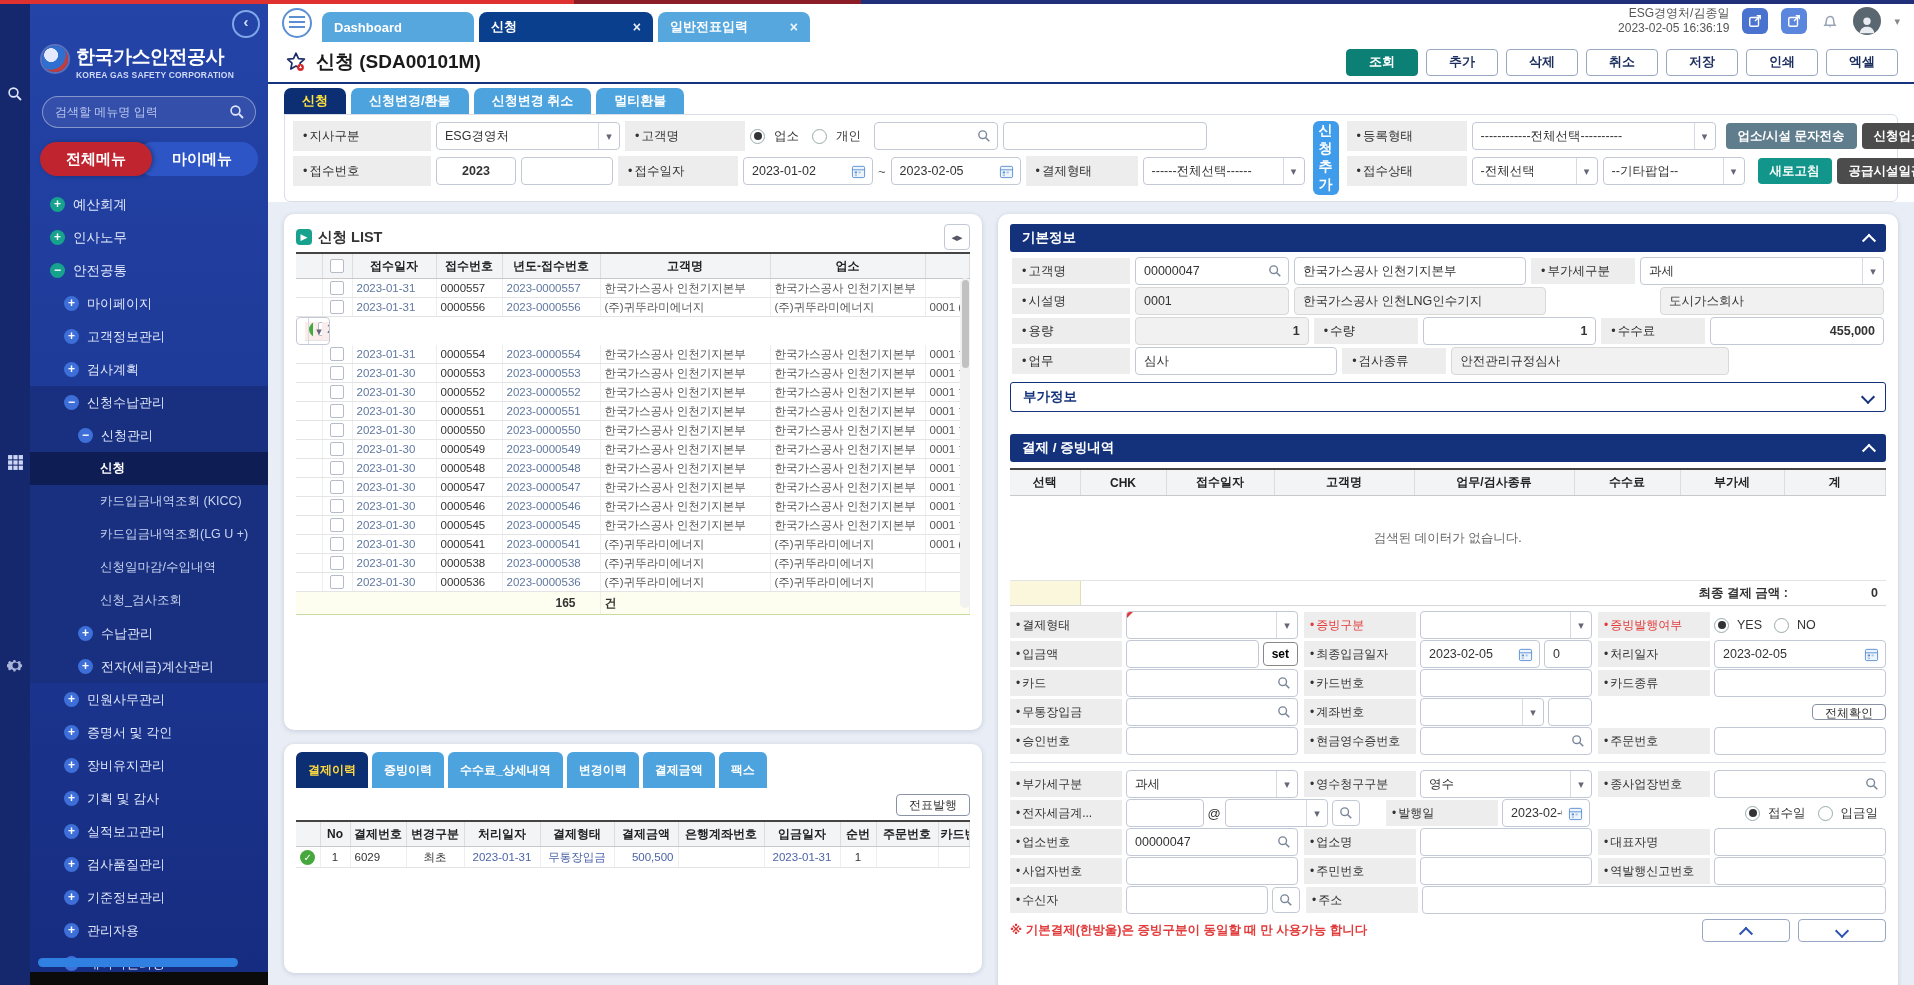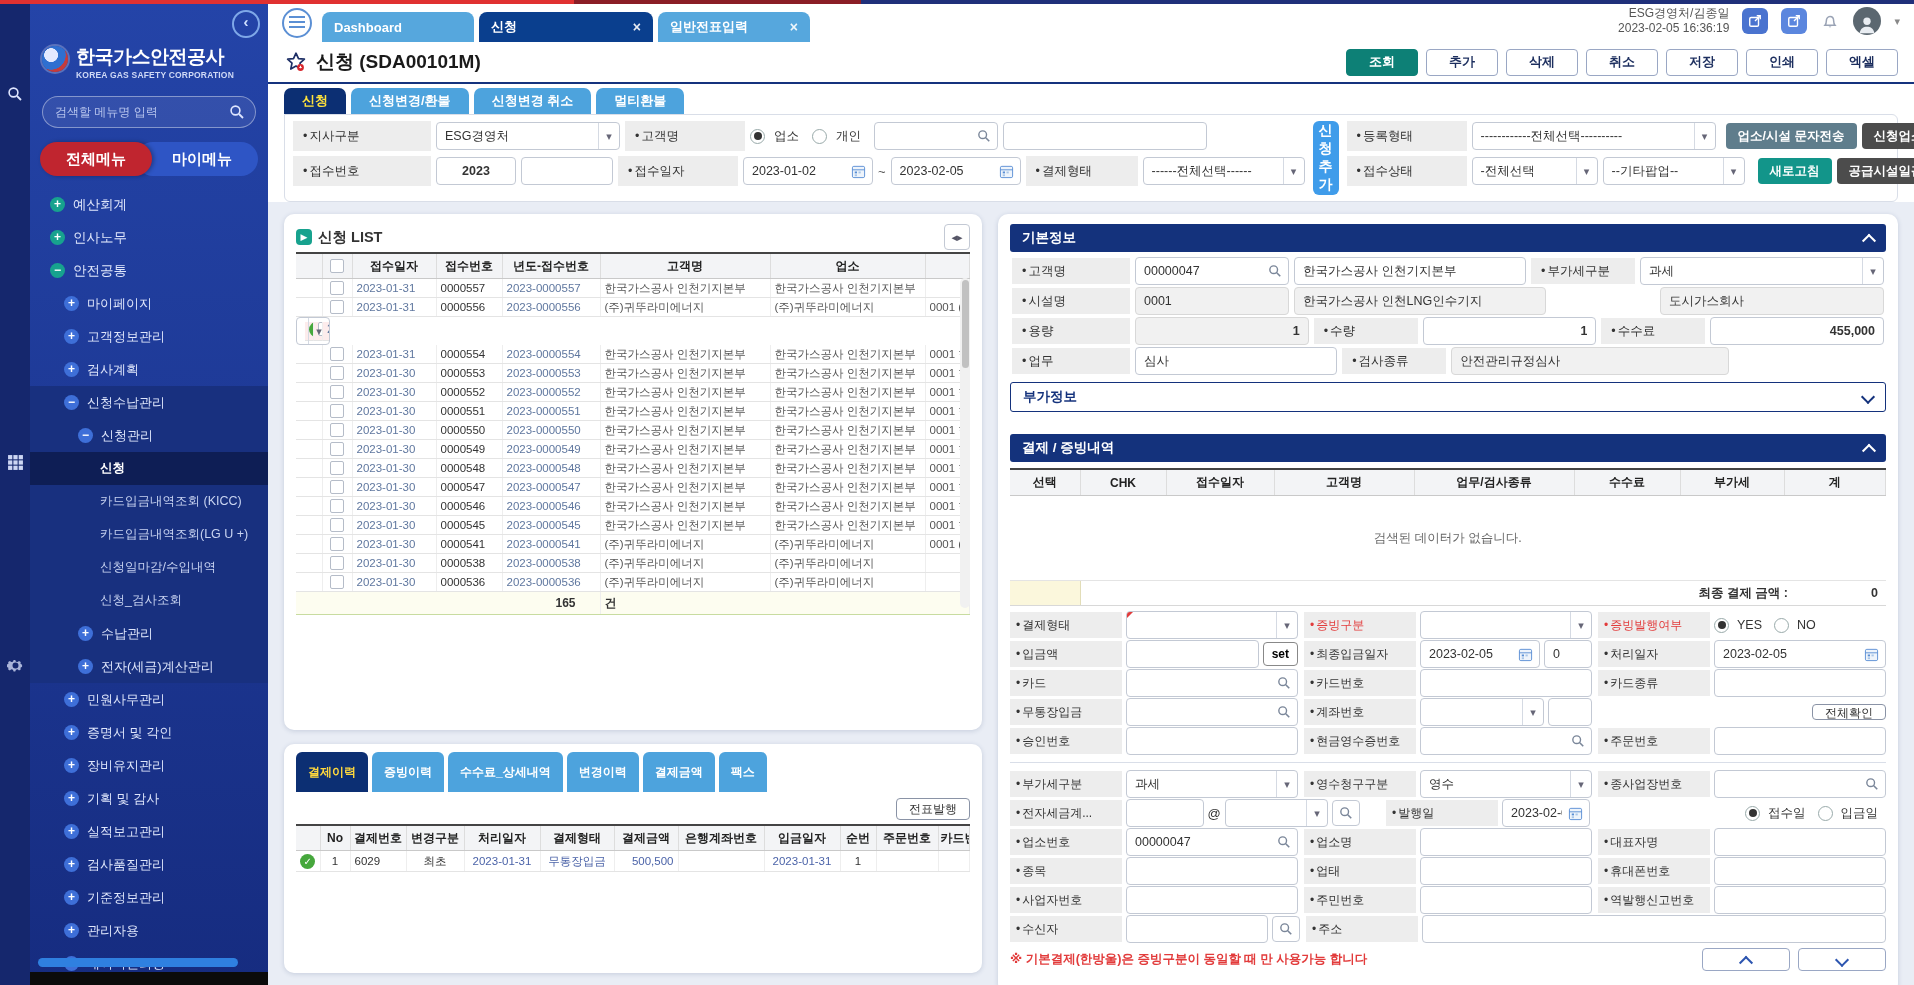--- a/index.html
+++ b/index.html
@@ -132,22 +132,22 @@
   .gcheck{display:inline-block;width:15px;height:15px;border-radius:50%;background:#46a73c;color:#fff;font-size:10px;
           line-height:15px;text-align:center;font-weight:bold;}
   .cb{display:inline-block;width:12px;height:12px;border:1px solid #b5bcc8;border-radius:2px;background:#fff;vertical-align:middle;}
   .lfoot td{background:#fdfdf0;border-top:1px solid #c8dca0;border-bottom:1px solid #c8dca0;height:22px;font-weight:bold;font-size:12px;}
   .vscroll{position:absolute;right:0;top:26px;width:10px;height:330px;background:#f1f1f1;border-radius:5px;}
   .vscroll::before{content:"";position:absolute;top:2px;left:1.5px;width:7px;height:88px;border-radius:4px;background:#c1c1c1;}
   .list-tblwrap{position:relative;}
 
   .hist-card{flex:1;padding:8px 12px;display:flex;flex-direction:column;min-height:0;}
   .hist-tabs{display:flex;gap:4px;align-items:flex-end;}
-  .htab{height:24px;border-radius:6px 6px 0 0;background:#4da3dd;color:#fff;font-weight:bold;font-size:12px;
-        display:flex;align-items:center;padding:8px 12px;}
+  .htab{height:36px;border-radius:6px 6px 0 0;background:#4da3dd;color:#fff;font-weight:bold;font-size:12px;
+        display:flex;align-items:center;padding:0 12px;}
   .htab.active{background:#0c2f73;color:#ffd83d;}
   .hist-toolrow{display:flex;justify-content:flex-end;margin:6px 0 4px;}
   .obtn{height:22px;border:1px solid #8a93a6;border-radius:4px;background:#fff;font-size:12px;color:#333;
         padding:0 12px;cursor:pointer;font-family:inherit;}
   .htbl td{height:20px;}
   .h-blue{color:#4b63a8;}
 
   
   .detail-card{height:100%;padding:10px 12px;display:flex;flex-direction:column;overflow:hidden;}
   .secbar{height:28px;background:#14327c;border-radius:3px;color:#fff;font-weight:bold;font-size:13.5px;
@@ -1124,40 +1124,20 @@
               </div>
               <div class="pf-cell">
                 <div class="flabel">대표자명</div>
                 <div class="inp grow">
                     <input style="">
                   </div>
               </div>
             </div>
             <div class="pf-row">
               <div class="pf-cell">
-                <div class="flabel">종목</div>
-                <div class="inp grow">
-                    <input style="">
-                  </div>
-              </div>
-              <div class="pf-cell">
-                <div class="flabel">업태</div>
-                <div class="inp grow">
-                    <input style="">
-                  </div>
-              </div>
-              <div class="pf-cell">
-                <div class="flabel">휴대폰번호</div>
-                <div class="inp grow">
-                    <input style="">
-                  </div>
-              </div>
-            </div>
-            <div class="pf-row">
-              <div class="pf-cell">
                 <div class="flabel">사업자번호</div>
                 <div class="inp grow">
                     <input style="">
                   </div>
               </div>
               <div class="pf-cell">
                 <div class="flabel">주민번호</div>
                 <div class="inp grow">
                     <input style="">
                   </div>

